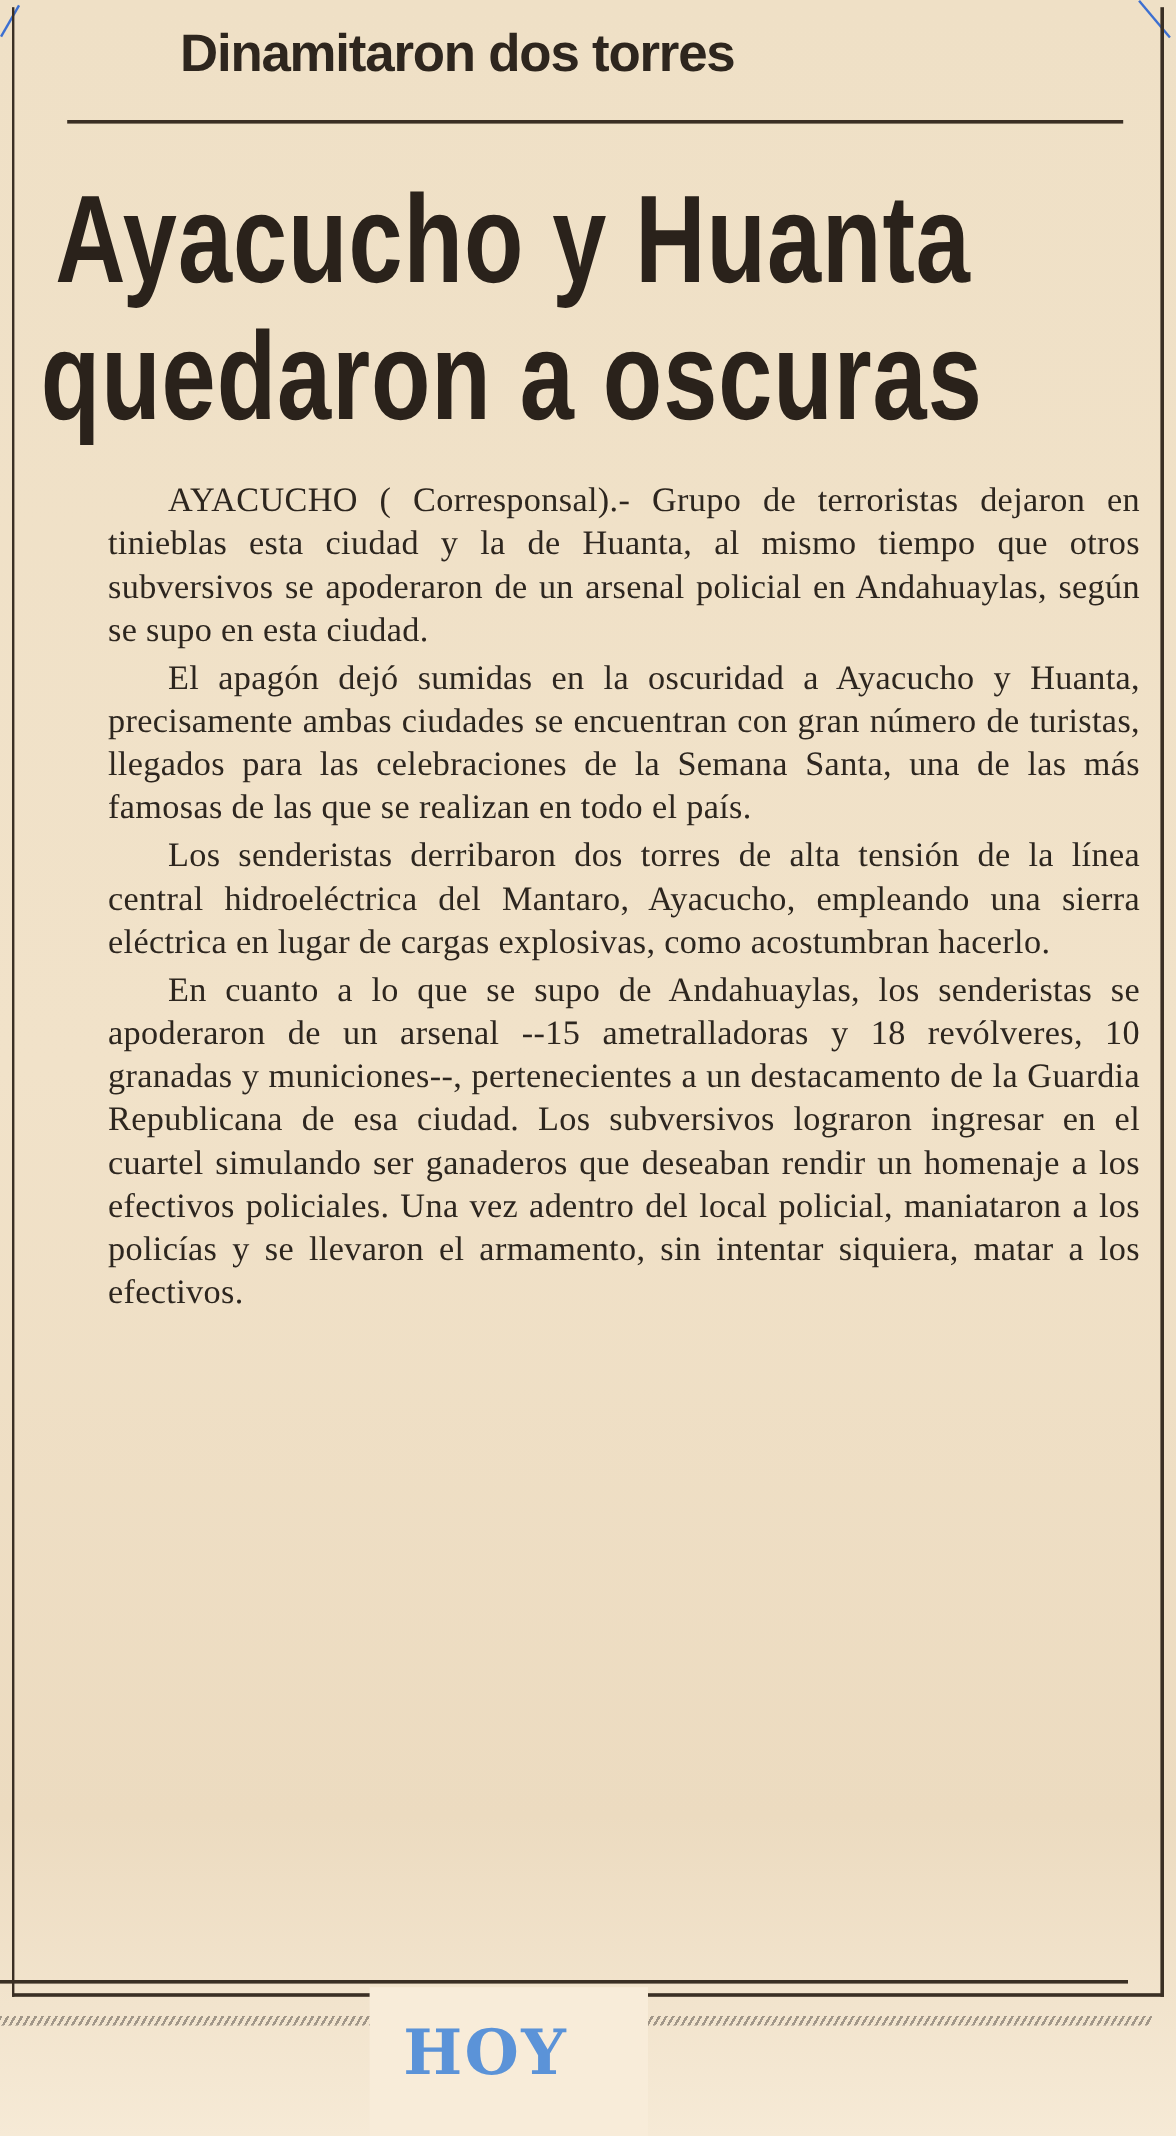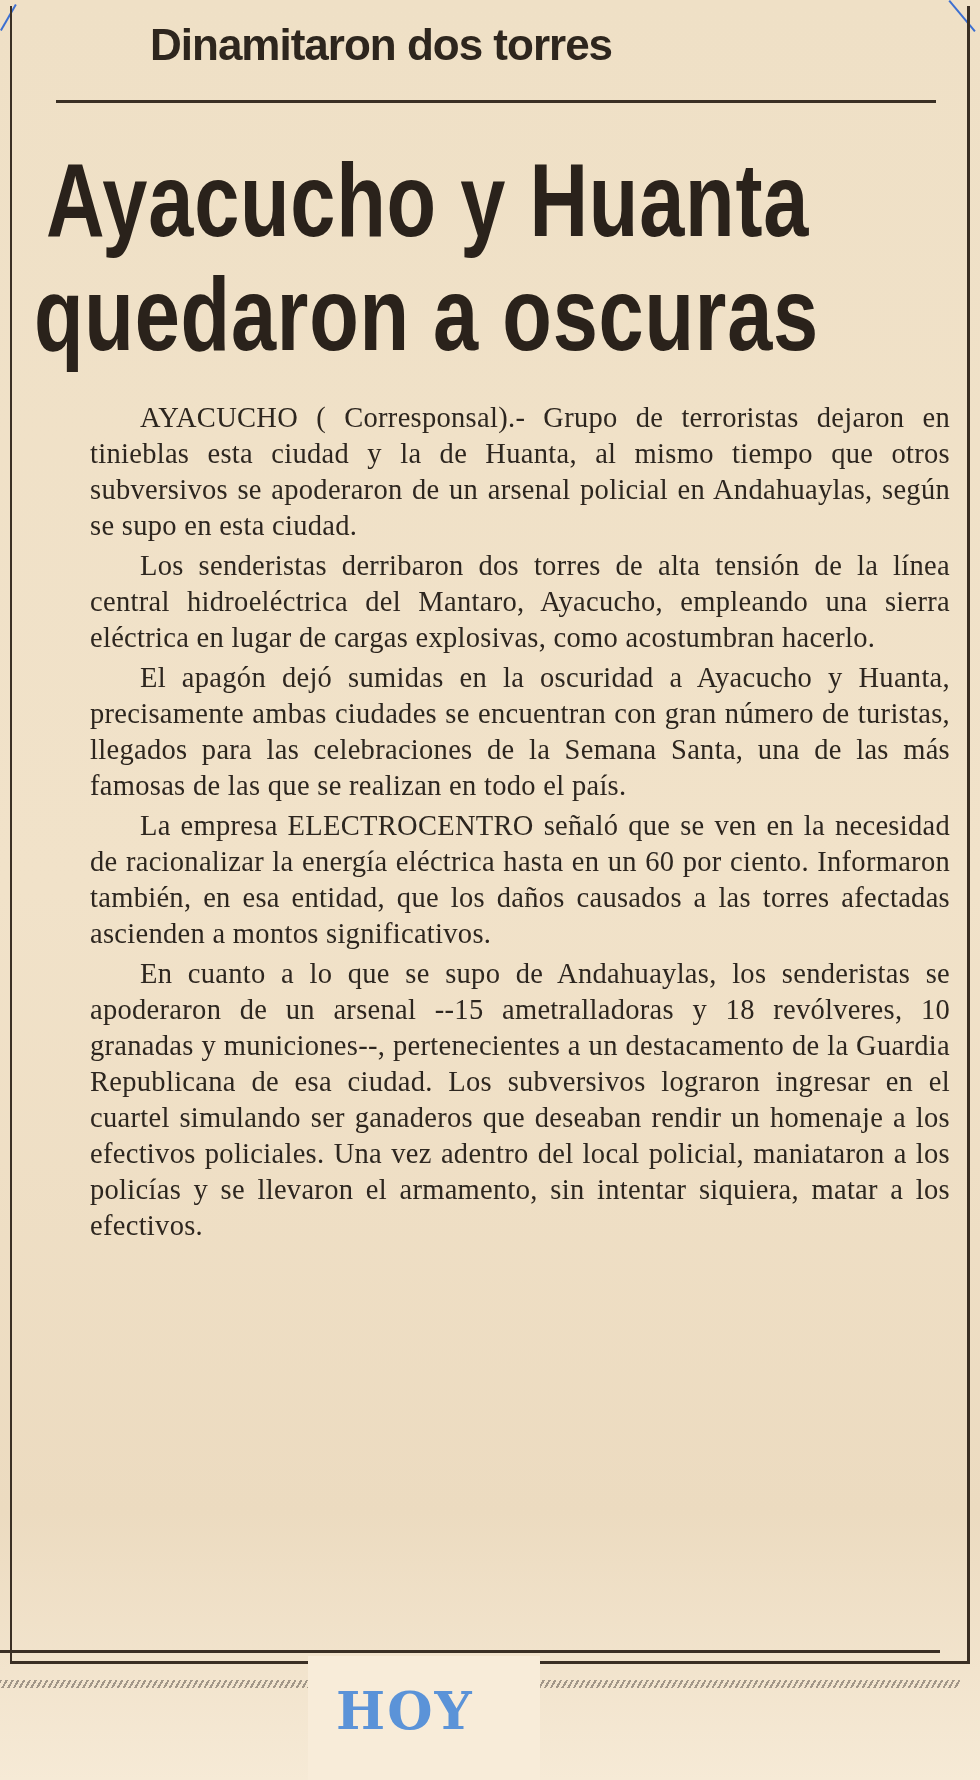--- a/index.html
+++ b/index.html
@@ -72,22 +72,21 @@
 <div class="frame"></div>
 
 <div class="kicker">Dinamitaron dos torres</div>
 <div class="kicker-rule"></div>
 
 <div class="headline h1">Ayacucho y Huanta</div>
 <div class="headline h2">quedaron a oscuras</div>
 
 <div class="body-text">
   <p>AYACUCHO (    Corresponsal).- Grupo de terroristas dejaron en tinieblas esta ciudad y la de Huanta, al mismo tiempo que otros subversivos se apoderaron de un arsenal policial en Andahuaylas, según se supo en esta ciudad.</p>
+  <p>El apagón dejó sumidas en la oscuridad a Ayacucho y Huanta, precisamente ambas ciudades se encuentran con gran número de turistas, llegados para las celebraciones de la Semana Santa, una de las más famosas de las que se realizan en todo el país.</p>
   <p>Los senderistas derribaron dos torres de alta tensión de la línea central hidroeléctrica del Mantaro, Ayacucho, empleando una sierra eléctrica en lugar de cargas explosivas, como acostumbran hacerlo.</p>
-  <p>El apagón dejó sumidas en la oscuridad a Ayacucho y Huanta, precisamente ambas ciudades se encuentran con gran número de turistas, llegados para las celebraciones de la Semana Santa, una de las más famosas de las que se realizan en todo el país.</p>
-  <p>La empresa ELECTROCENTRO señaló que se ven en la necesidad de racionalizar la energía eléctrica hasta en un 60 por ciento. Informaron también, en esa entidad, que los daños causados a las torres afectadas ascienden a montos significativos.</p>
   <p>En cuanto a lo que se supo de Andahuaylas, los senderistas se apoderaron de un arsenal --15 ametralladoras y 18 revólveres, 10 granadas y municiones--, pertenecientes a un destacamento de la Guardia Republicana de esa ciudad. Los subversivos lograron ingresar en el cuartel simulando ser ganaderos que deseaban rendir un homenaje a los efectivos policiales. Una vez adentro del local policial, maniataron a los policías y se llevaron el armamento, sin intentar siquiera, matar a los efectivos.</p>
 </div>
 
 <div class="bottom-rule"></div>
 <div class="torn"></div>
 <div class="stamp-box"></div>
 <div class="stamp">HOY</div>
 
 </body></html>

